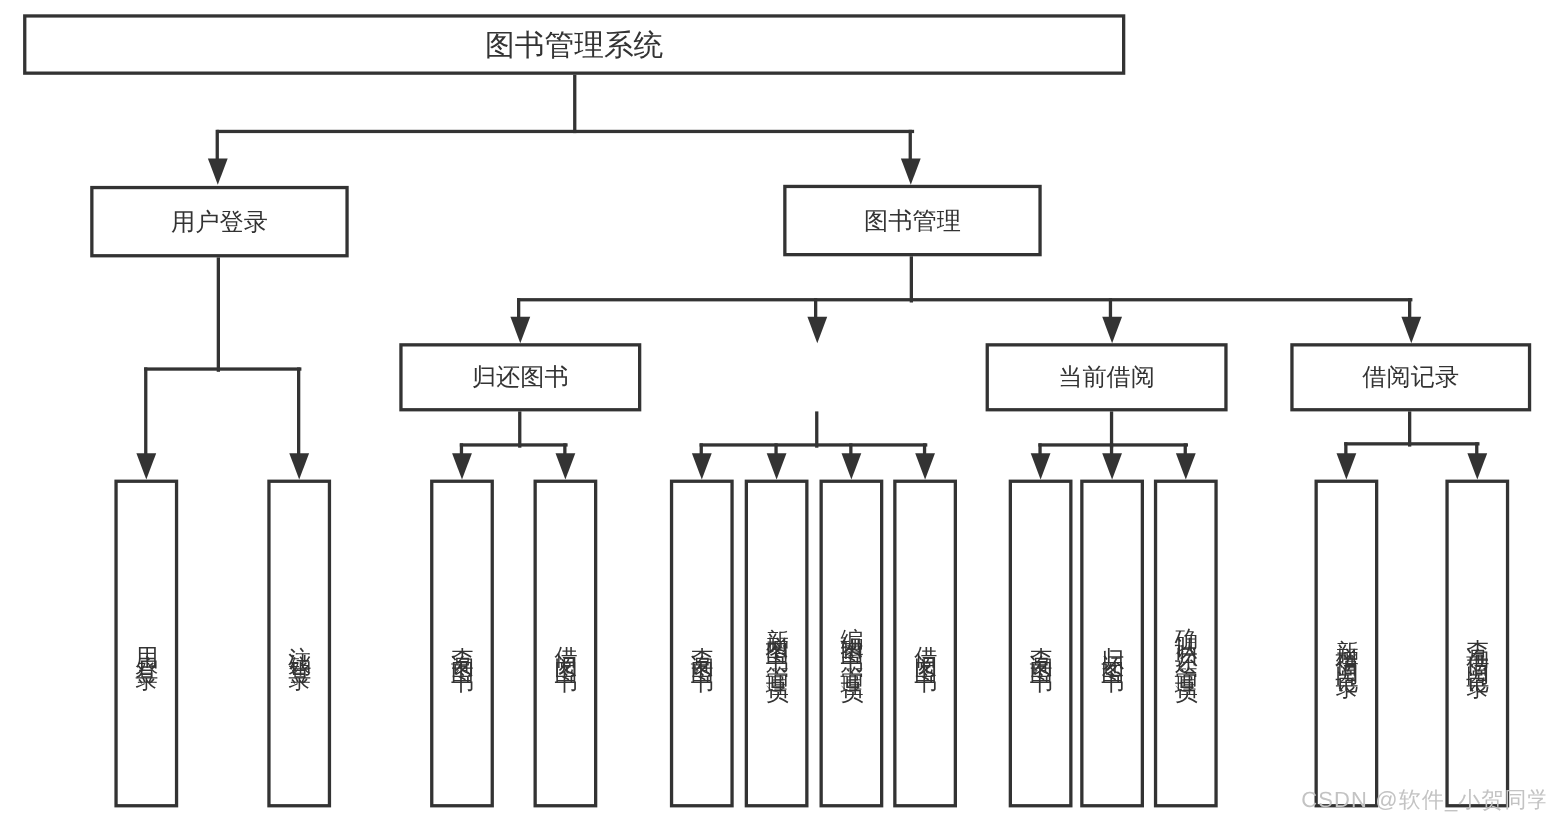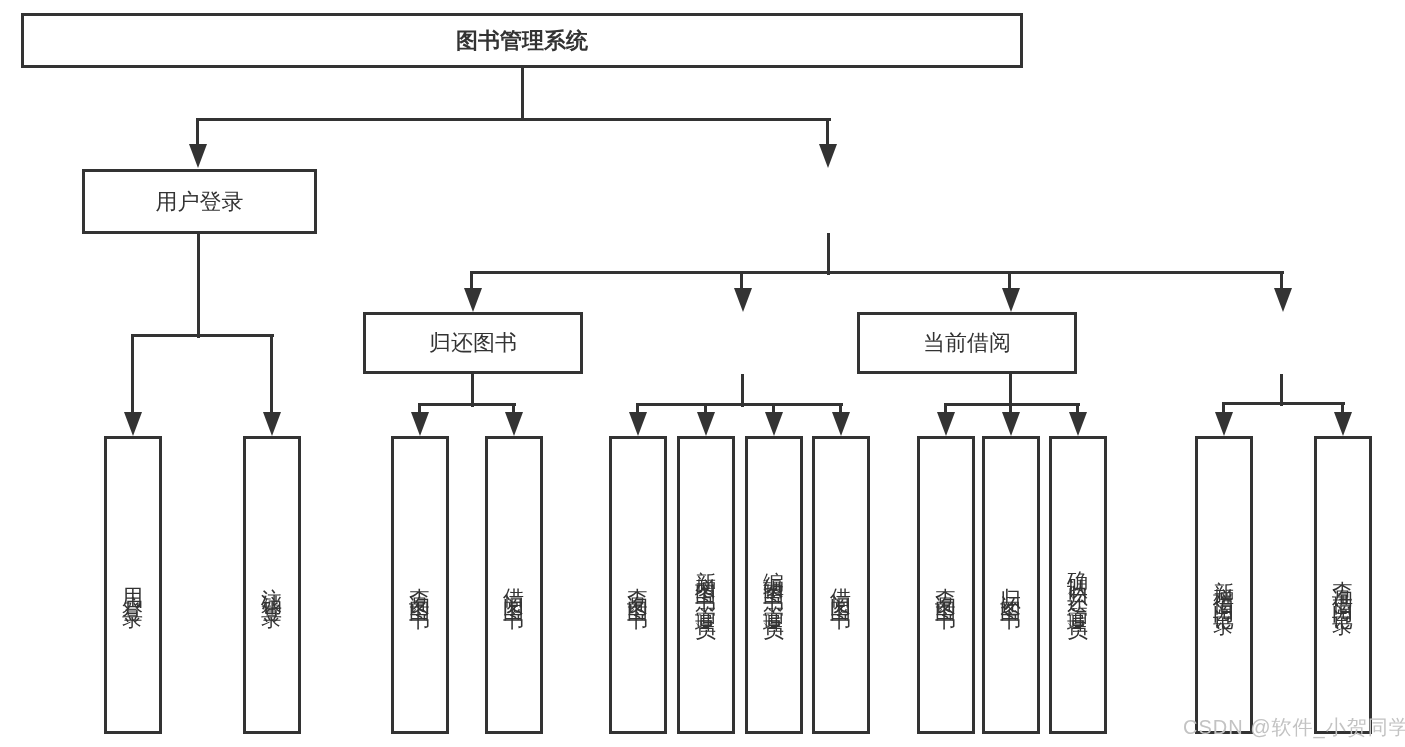--- a/index.html
+++ b/index.html
@@ -6,21 +6,21 @@
   body { background:#ffffff; font-family:"Liberation Sans","DejaVu Sans",sans-serif; }
   #canvas {
     position:relative; width:1405px; height:747px;
     background:#ffffff; overflow:hidden;
   }
   .box {
     position:absolute; border:3px solid #333333; background:#ffffff;
     display:flex; align-items:center; justify-content:center;
     color:#333333;
   }
-  .box-root   { left:21px;   top:13px;  width:1002px; height:55px; font-size:22px;font-weight:bold; }
+  .box-root   { left:21px;   top:13px;  width:1002px; height:55px; font-size:27px; }
   .box-l2a    { left:82px;   top:169px; width:235px;  height:65px; font-size:22px; }
   .box-l2b    { left:712px;  top:168px; width:235px;  height:65px; font-size:22px; }
   .box-l3     { top:312px; width:220px; height:62px; font-size:22px; }
   .leaf {
     position:absolute; top:436px; width:58px; height:298px;
     border:3px solid #333333; background:#ffffff;
     display:flex; align-items:center; justify-content:center;
   }
   .vtext {
     writing-mode:vertical-rl; text-orientation:mixed;
@@ -45,26 +45,32 @@
 
 <div id="canvas">
 
   <div class="box box-root">
     <span>图书管理系统</span>
   </div>
 
   <div class="box box-l2a">
     <span>用户登录</span>
   </div>
+  <div class="box box-l2b">
+    <span>图书管理</span>
+  </div>
 
   <div class="box box-l3" style="left:363px">
     <span>归还图书</span>
   </div>
-  <div class="box box-l3" style="left:857px">
+  <div class="box box-l3" style="left:896px">
     <span>当前借阅</span>
+  </div>
+  <div class="box box-l3" style="left:1173px;width:219px">
+    <span>借阅记录</span>
   </div>
 
   <div class="leaf" style="left:104px">
       <span class="vtext">用户登录</span>
     </div>
   <div class="leaf" style="left:243px">
       <span class="vtext">注销登录</span>
     </div>
   <div class="leaf" style="left:391px">
       <span class="vtext">查询图书</span>

